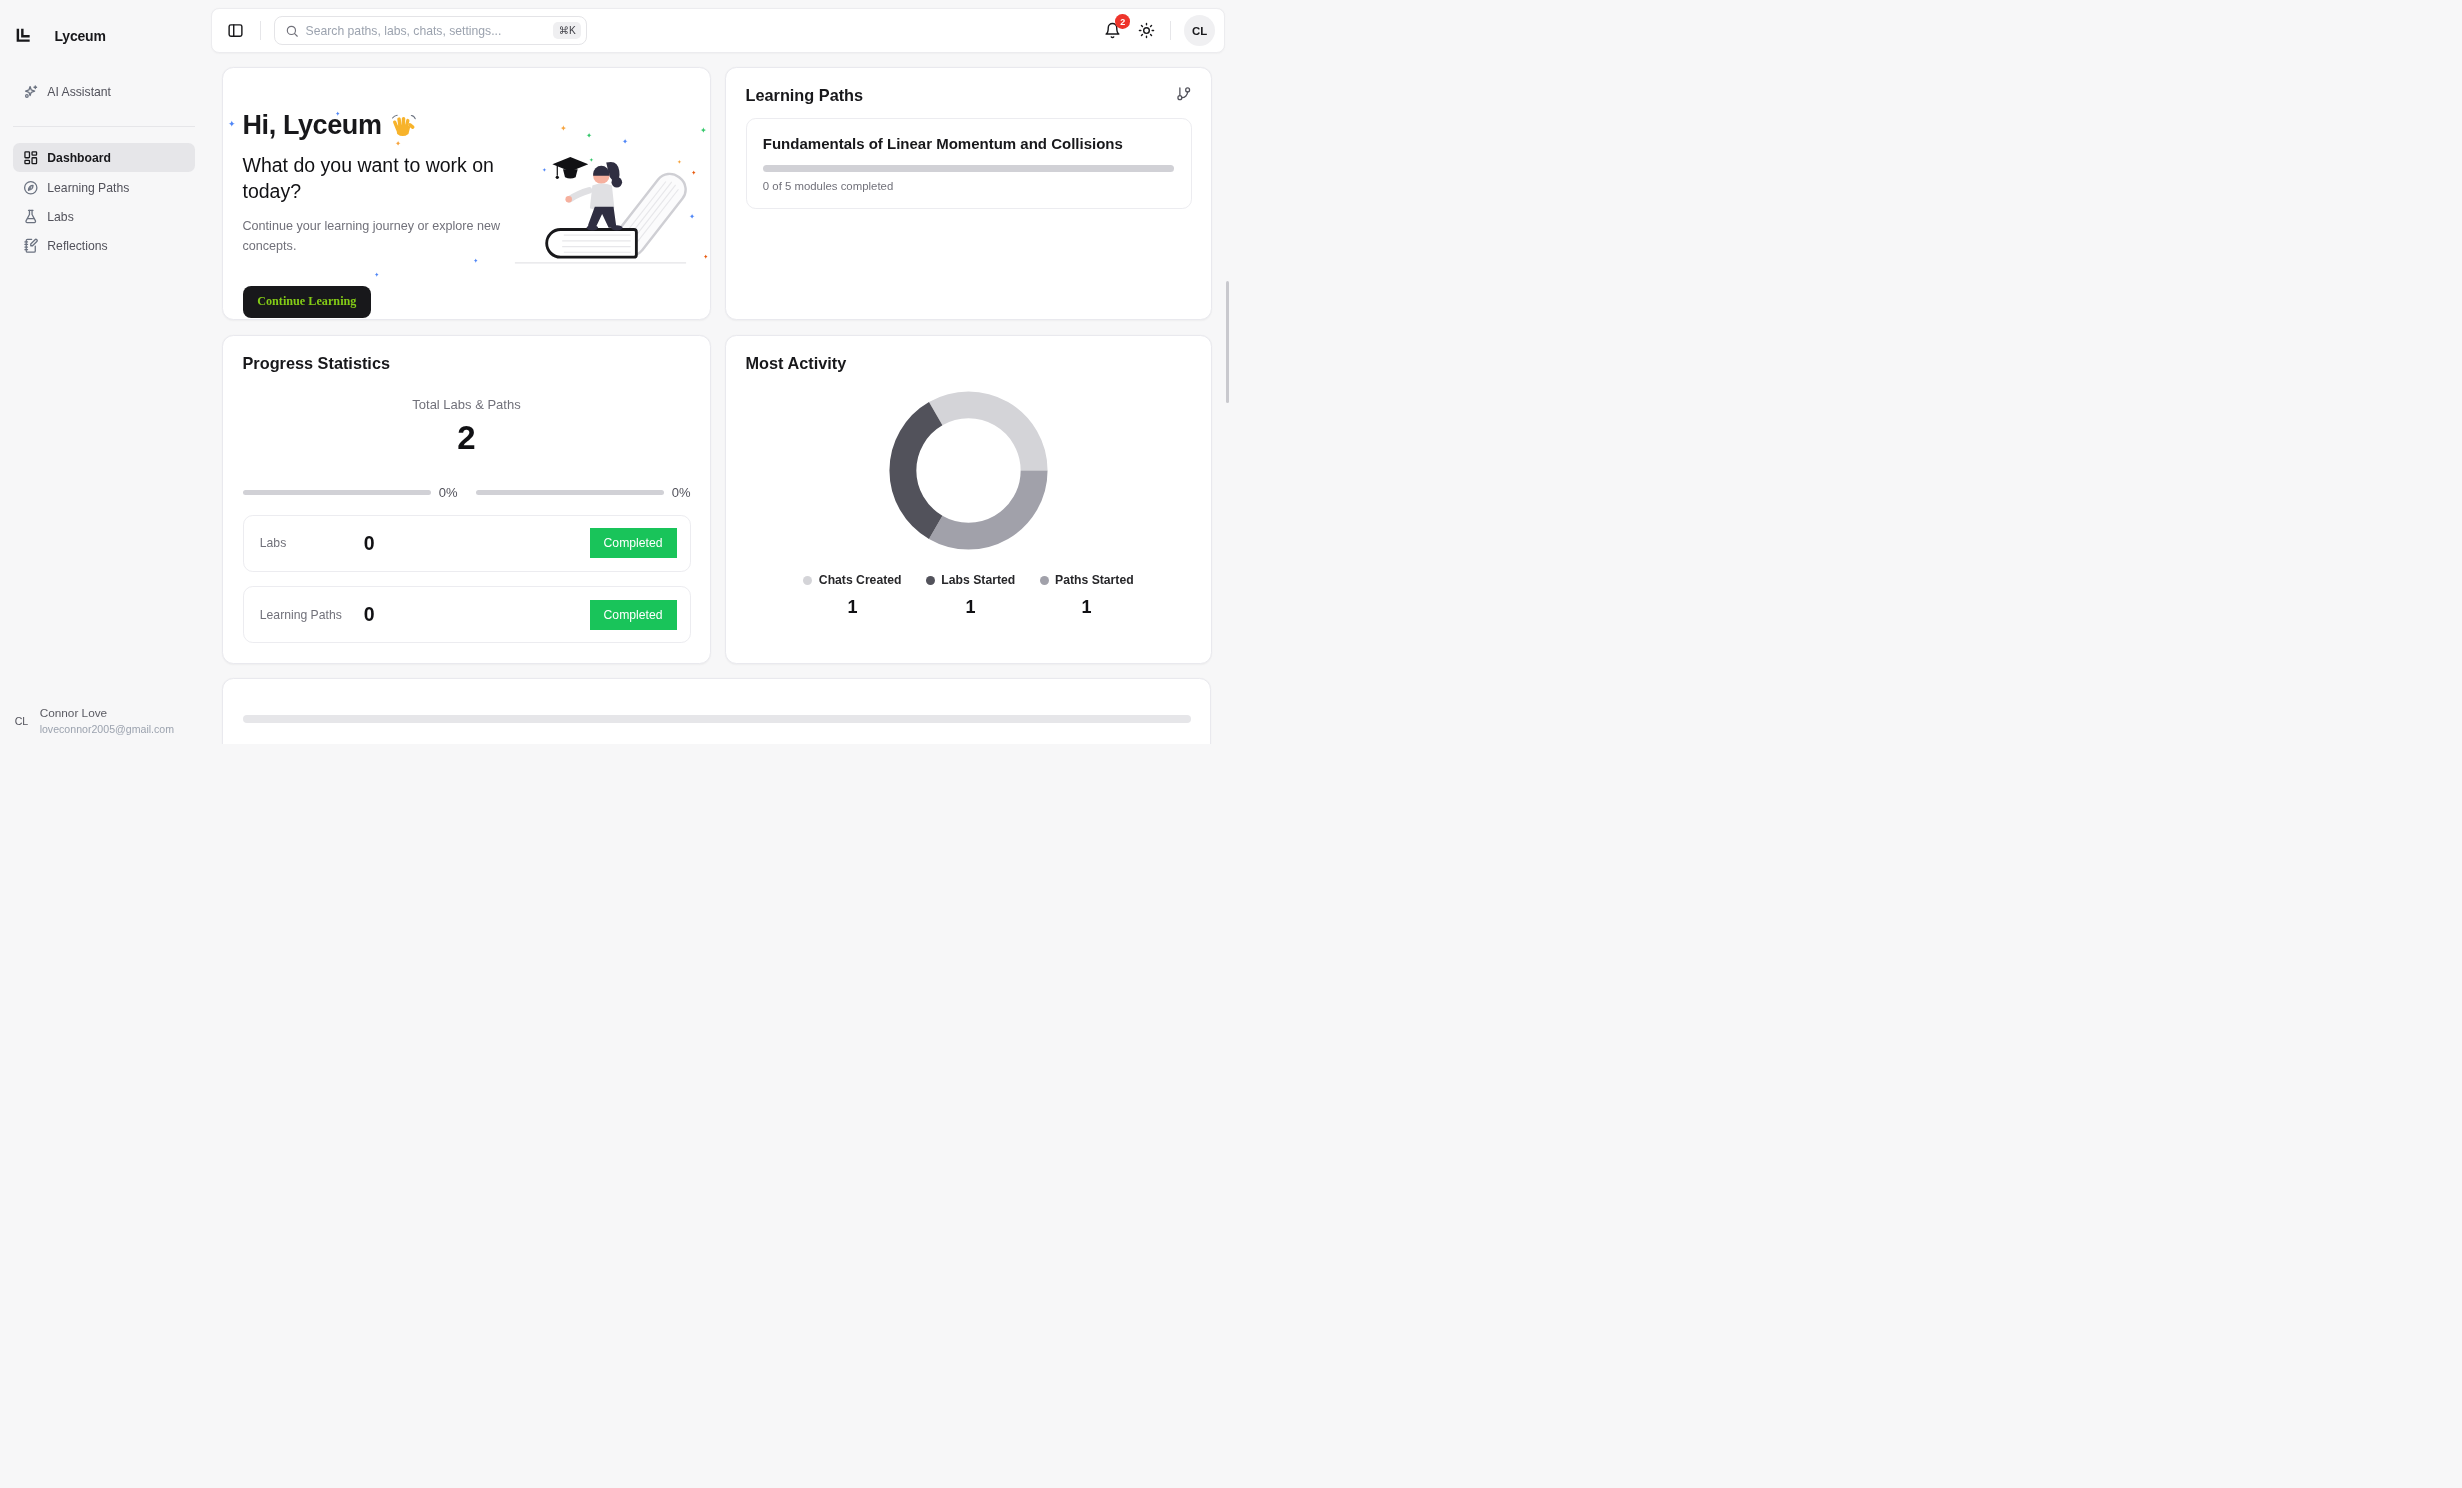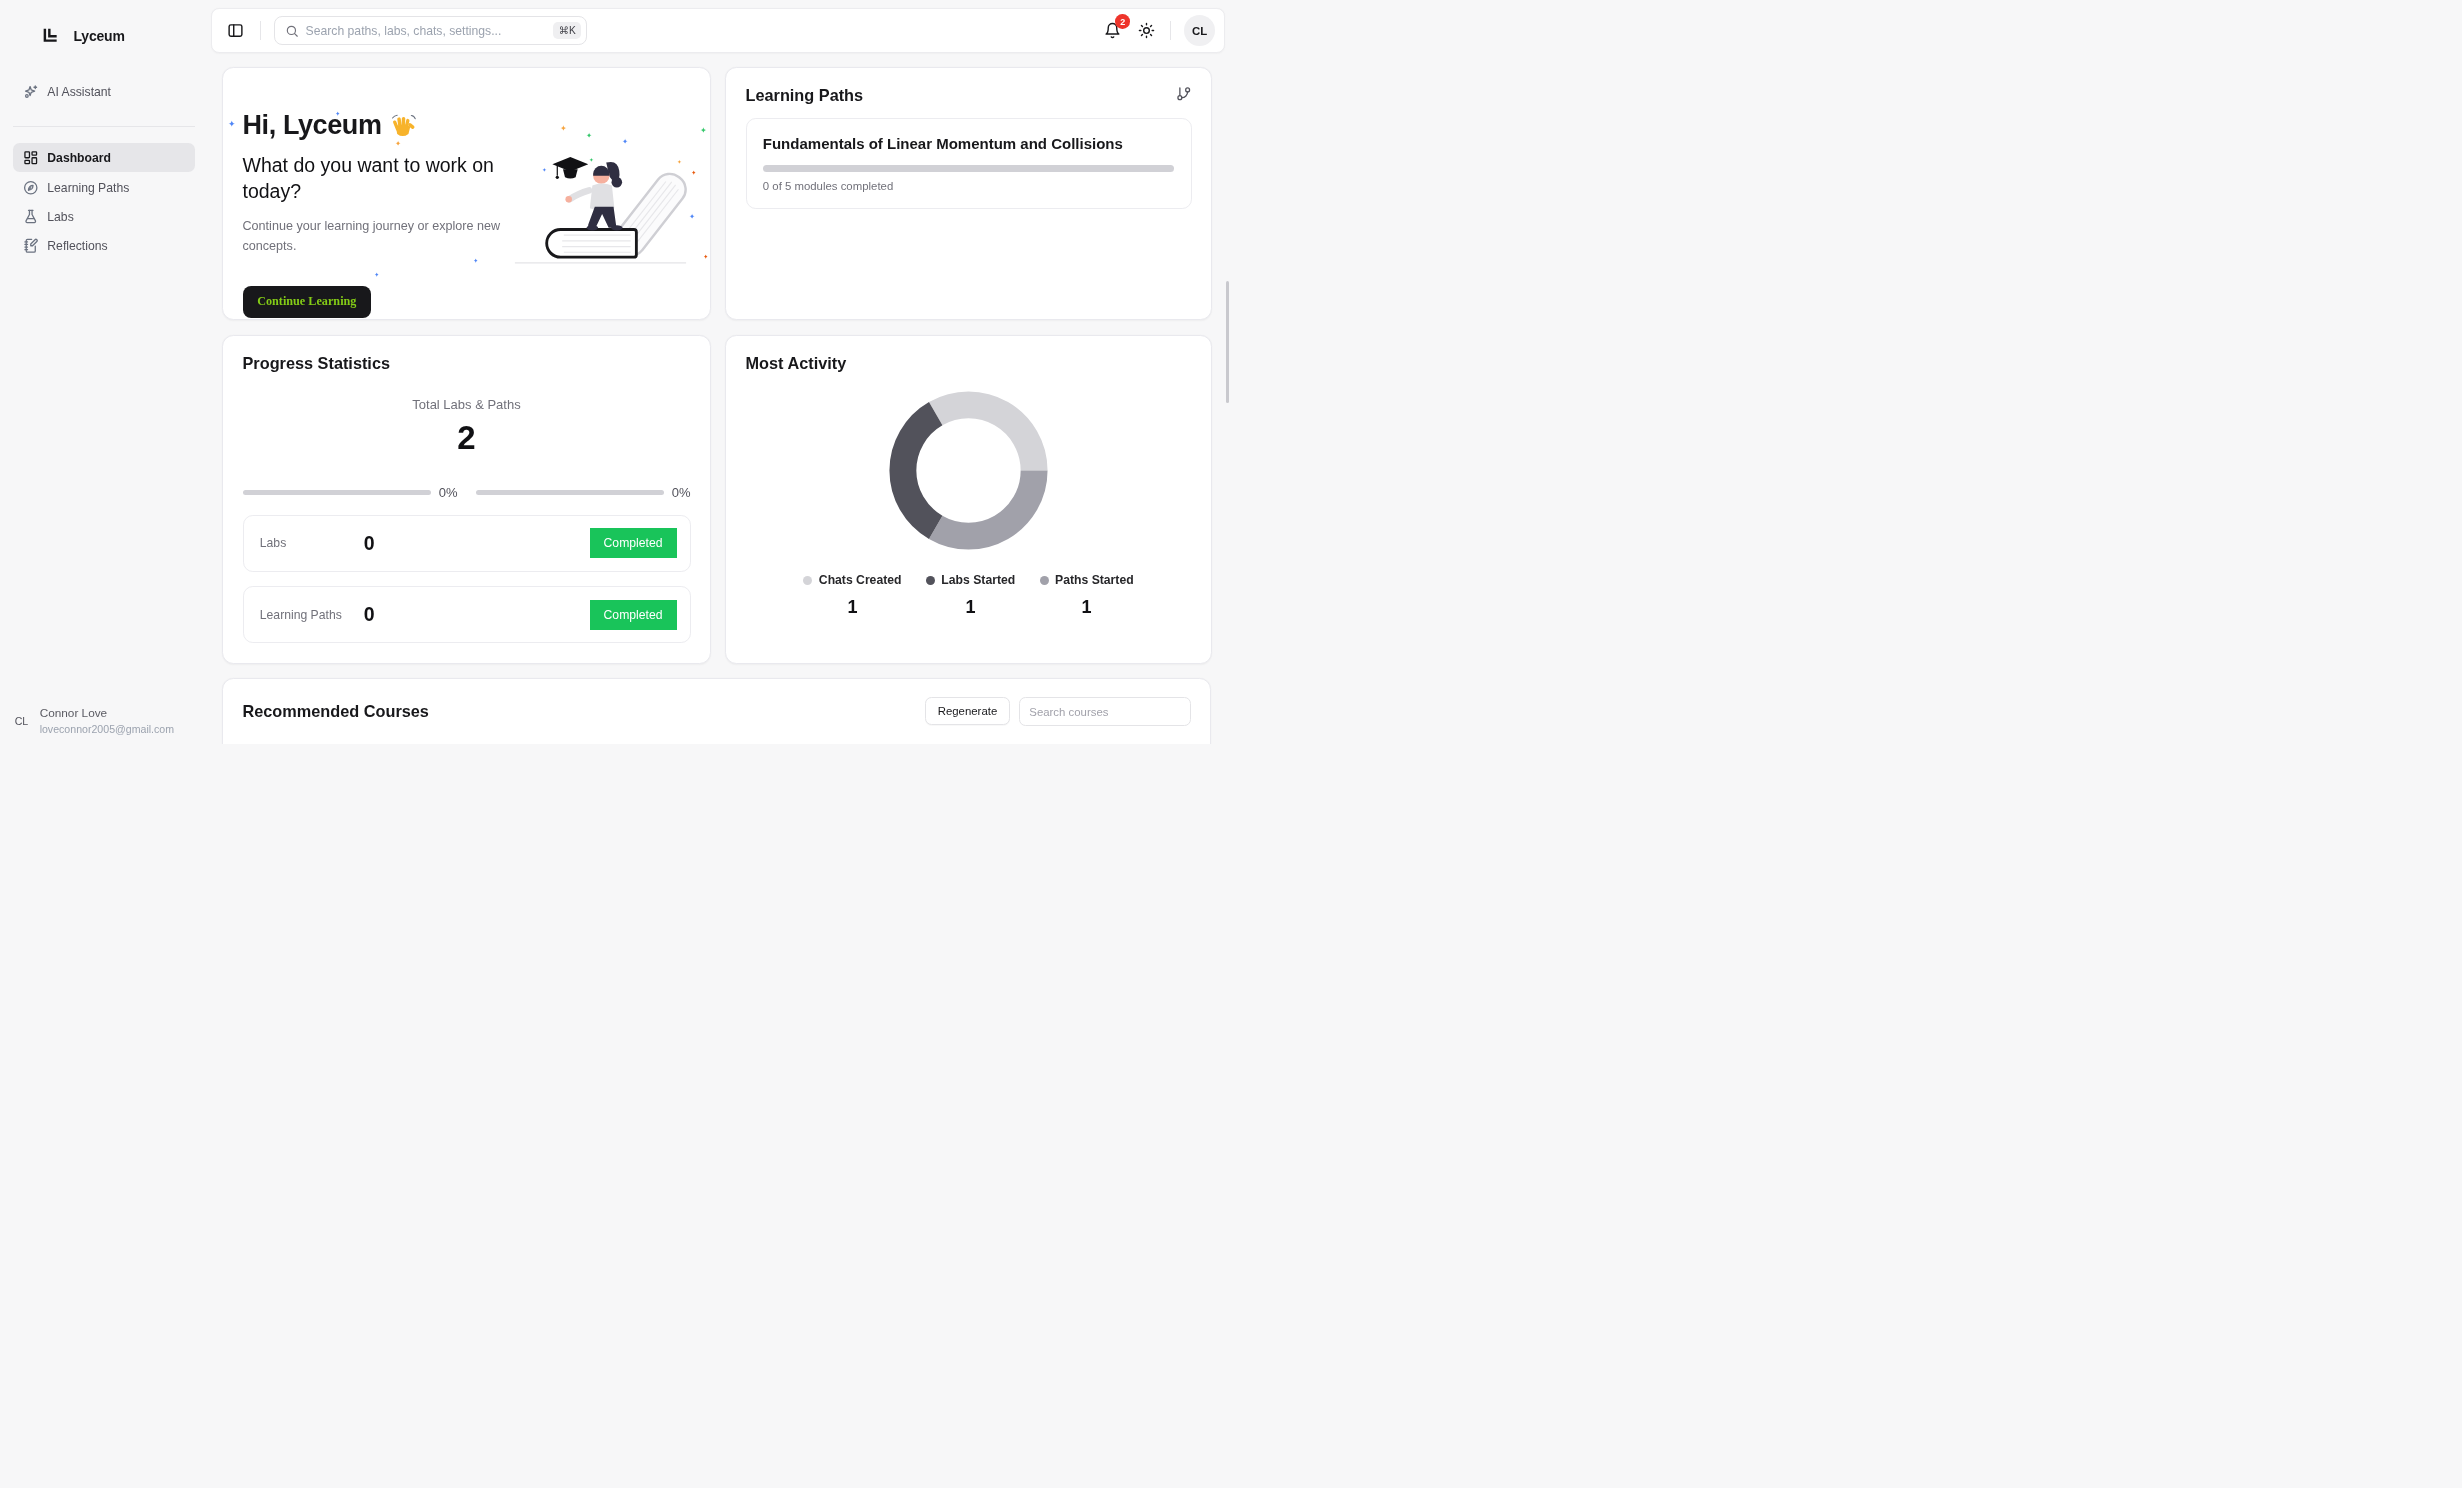--- a/index.html
+++ b/index.html
@@ -2,21 +2,21 @@
 <html style="font-size:13px"><head>
 <meta charset="utf-8">
 <style>
   * { margin:0; padding:0; box-sizing:border-box; }
   html,body { width:1231px; height:744px; overflow:hidden; }
   body { font-family:"Liberation Sans","DejaVu Sans",sans-serif; background:#f7f7f8; color:#18181b; }
   .page { position:relative; width:1231px; height:744px; }
 
   
   .sidebar { position:absolute; left:0; top:0; width:208px; height:744px; background:#f7f7f8; }
-  .logo-row { position:absolute; left:40px; top:26px; display:flex; align-items:center; gap:14px; cursor:pointer; }
+  .logo-row { position:absolute; left:13px; top:26px; display:flex; align-items:center; gap:22px; cursor:pointer; }
   .logo-row .word { font-size:14px; font-weight:700; letter-spacing:-0.2px; color:#18181b; }
   .side-item { position:absolute; left:13px; width:182px; height:29px; display:flex; align-items:center; gap:9px;
     padding:0 9.8px; border-radius:6.5px; font-size:12.2px; color:#52525b; cursor:pointer; }
   .side-item.active { background:#e6e6e9; color:#18181b; font-weight:600; }
   .side-divider { position:absolute; left:13px; right:13px; top:126px; height:0.8px; background:#e6e6e9; }
   .icon { flex:0 0 auto; display:inline-flex; }
   .side-user { position:absolute; left:14.7px; bottom:8.1px; display:flex; align-items:center; gap:11.4px; cursor:pointer; }
   .side-user .initials { font-size:10.6px; color:#52525b; }
   .side-user .uname { font-size:11.8px; font-weight:500; color:#5b5b63; line-height:15.5px; }
   .side-user .uemail { font-size:10.6px; color:#9ca3af; line-height:14px; }
@@ -381,25 +381,18 @@
         <div class="legend-top">
           <span class="dot" style="background: rgb(161, 161, 170);"></span>
           <span class="legend-label">Paths Started</span>
         </div>
         <span class="legend-value">1</span>
       </div>
     </div>
   </section>
 
   <section class="card recommended">
-    <div class="rec-head">
-      <span class="card-title">Recommended Courses</span>
-      <div class="rec-actions">
-        <button class="ghost-btn">Regenerate</button>
-        <input type="text" class="rec-search" placeholder="Search courses" style="">
-      </div>
-    </div>
     <div class="skeleton"></div>
   </section>
 
   <div class="scroll-thumb"></div>
 </div>
 
 
 </body></html>

